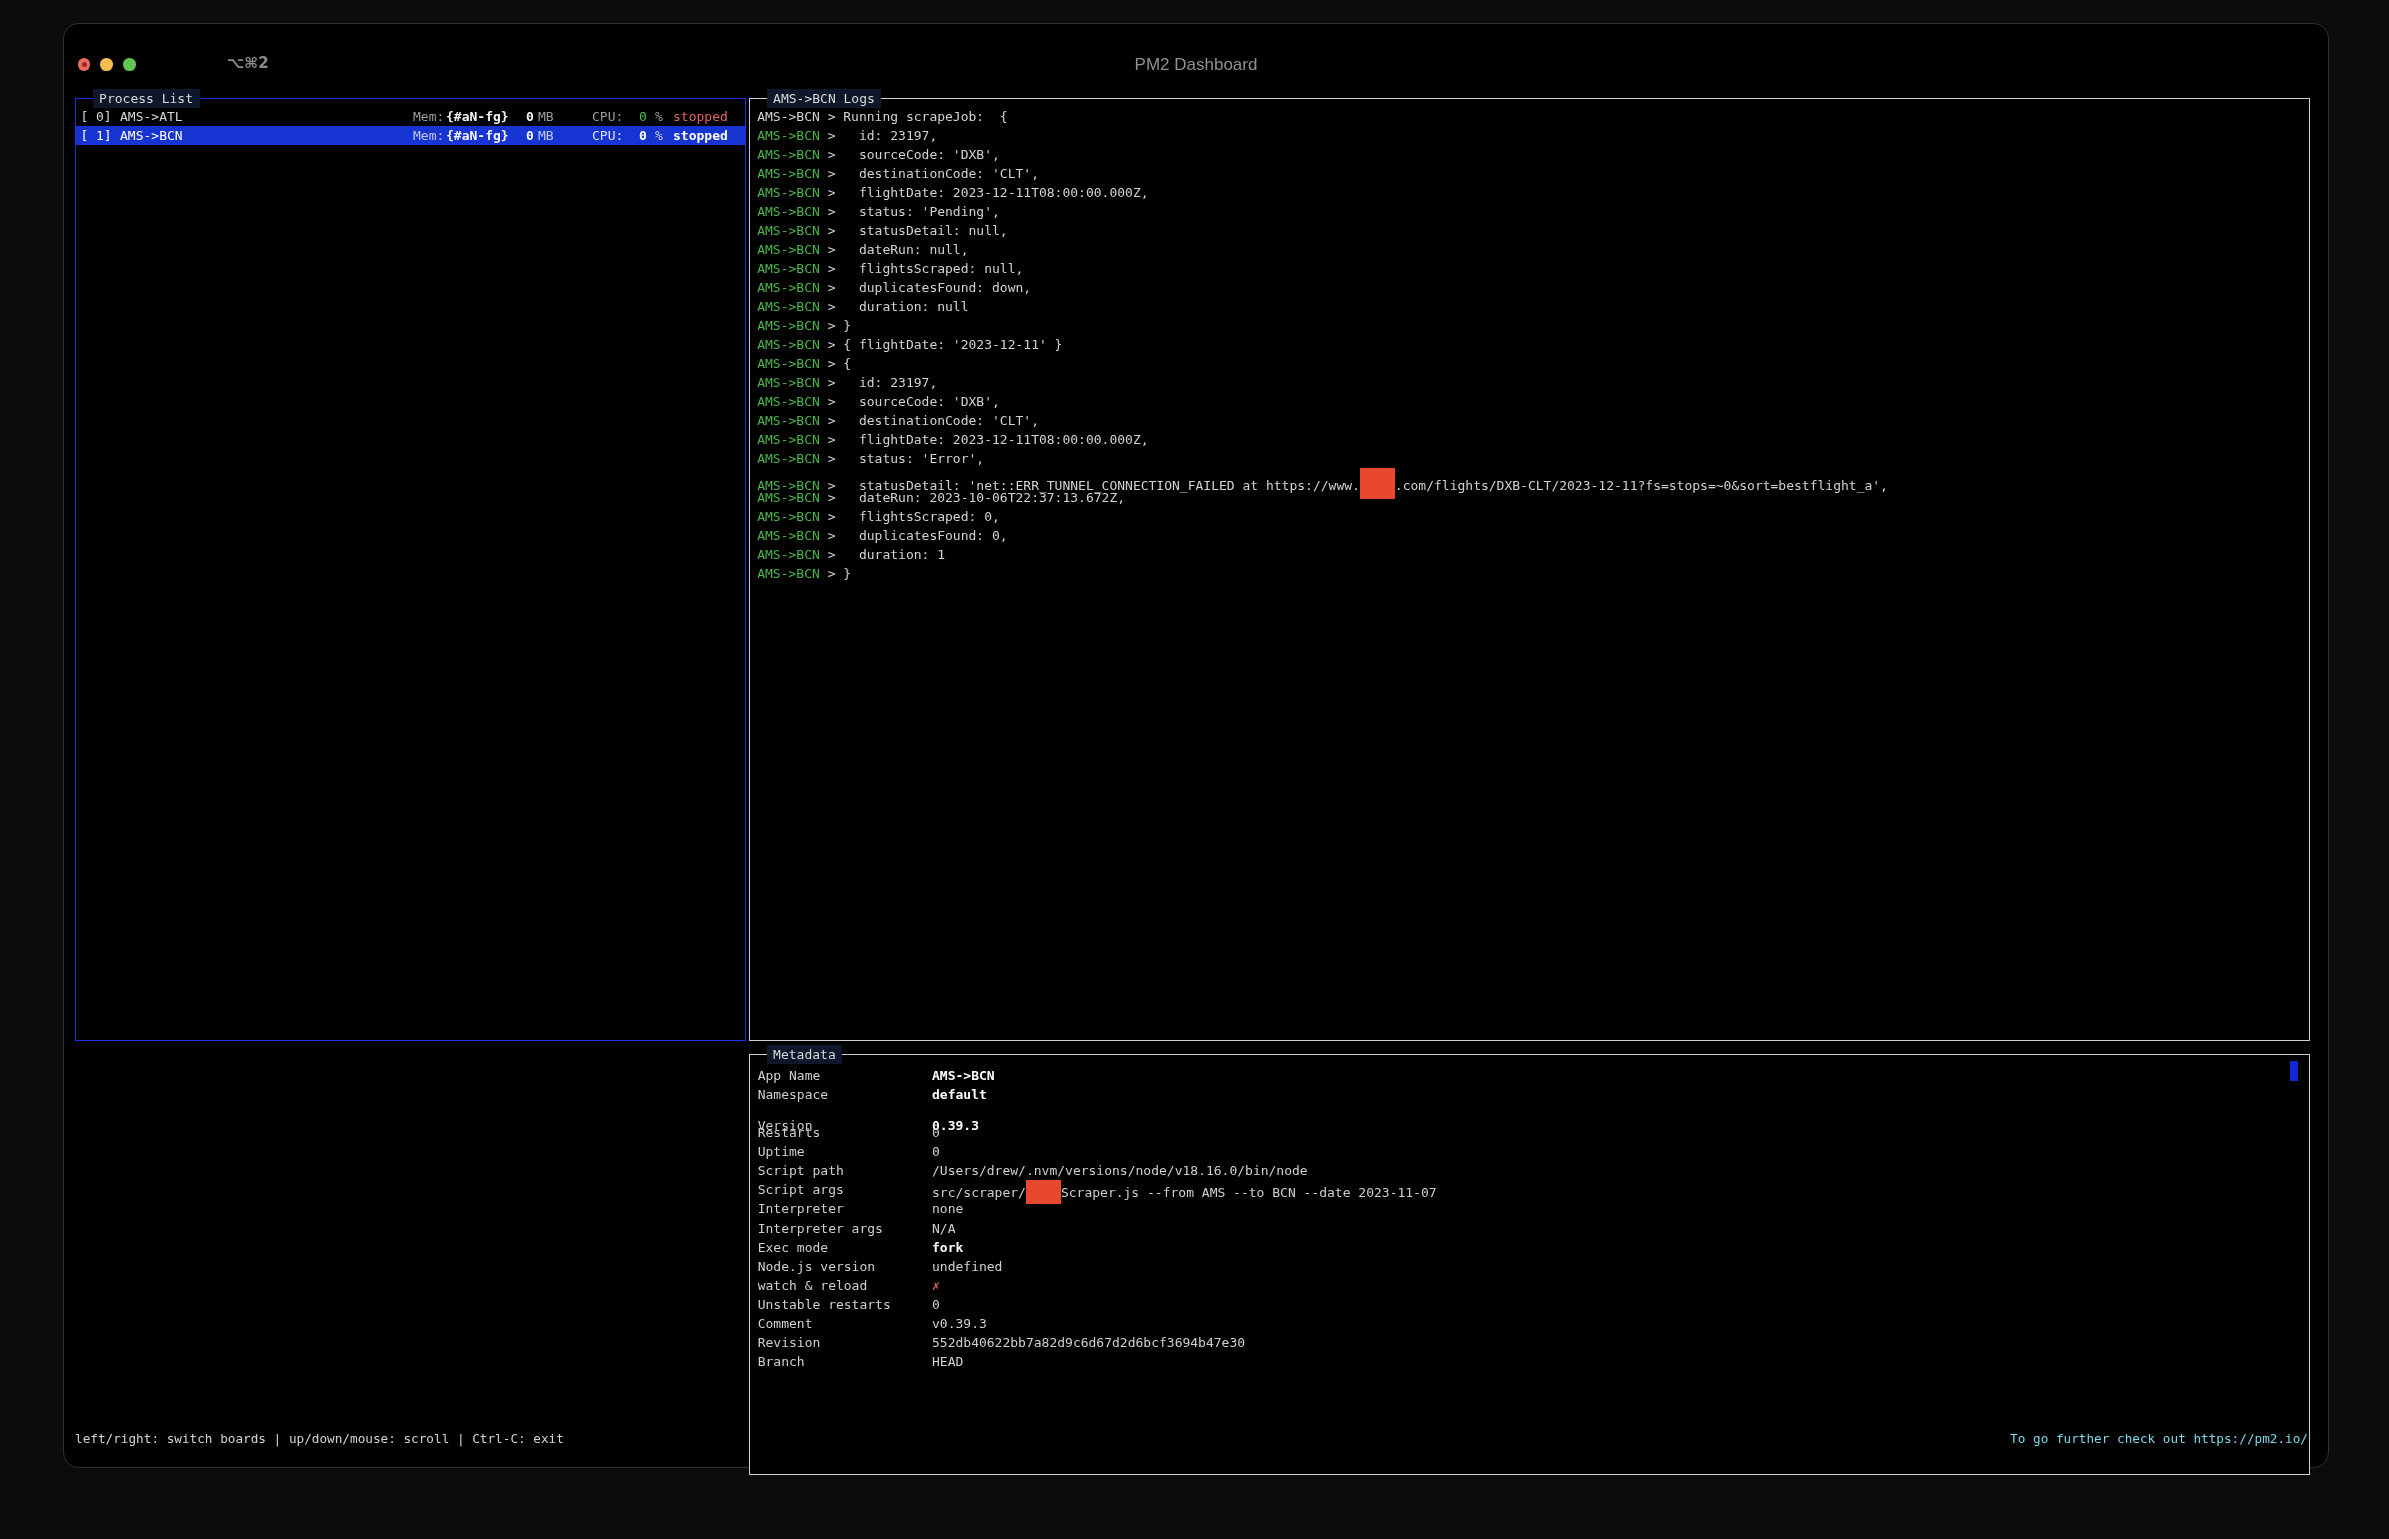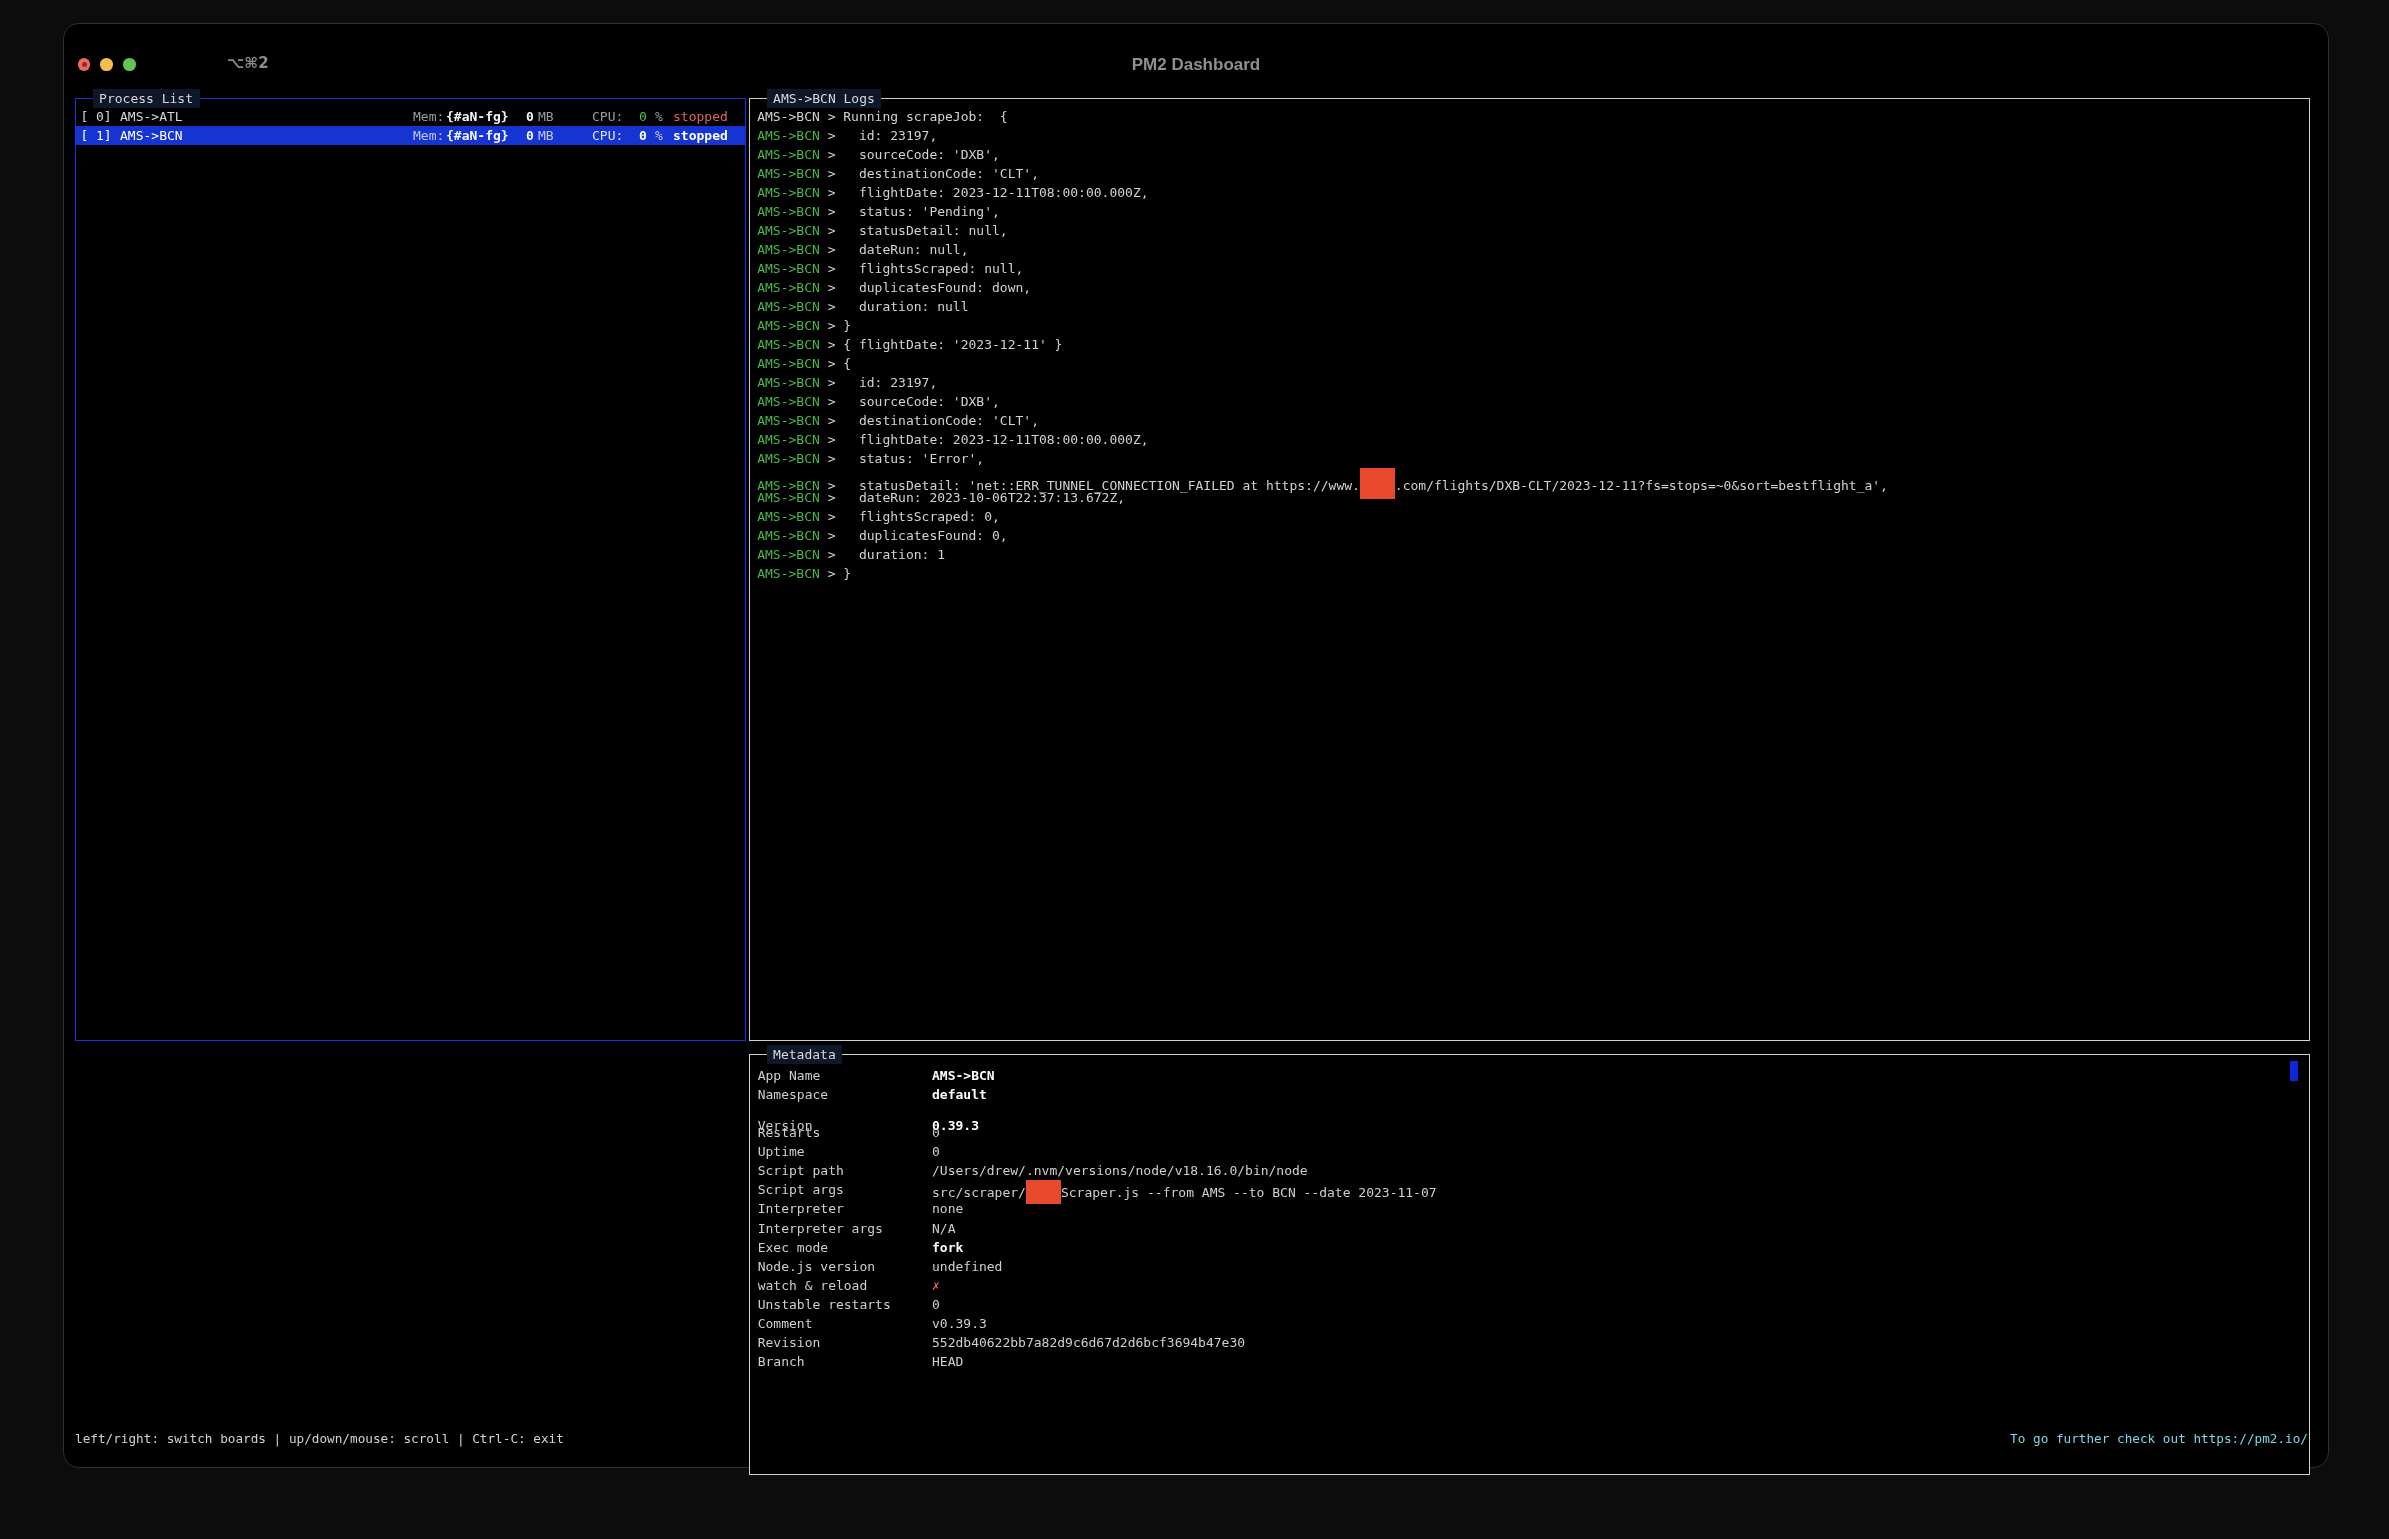--- a/index.html
+++ b/index.html
@@ -28,21 +28,21 @@
   .light.red::after{content:"";position:absolute;left:3.9px;top:3.9px;width:5px;height:5px;border-radius:50%;background:#8c2f26;}
   .light.yellow{left:36px;background:#f5bd4f;}
   .light.green{left:59px;background:#61c554;}
   .tab-shortcut{
     position:absolute;left:163px;top:31px;font-family:"DejaVu Sans",sans-serif;
     font-size:15px;line-height:17.6px;font-weight:bold;color:#8b8b8b;white-space:pre;
   }
   .win-title{
     position:absolute;left:0;right:0;top:31px;text-align:center;
     font-family:"Liberation Sans",sans-serif;font-size:17px;line-height:19px;
-    font-weight:bold;color:#909090;
+    font-weight:normal;color:#909090;
   }
 
   
   .panel{position:absolute;border:1.1px solid #cfcfcf;background:#000;}
   .panel.focus{border-color:var(--border-blue);}
   .panel-title{
     position:absolute;top:-10.5px;left:16.5px;background:#0f172a;padding:0 6.6px;
     color:#d8d8d8;font-size:13px;line-height:19px;white-space:pre;
   }
   .panel-process{left:11px;top:74px;width:671px;height:943px;}

